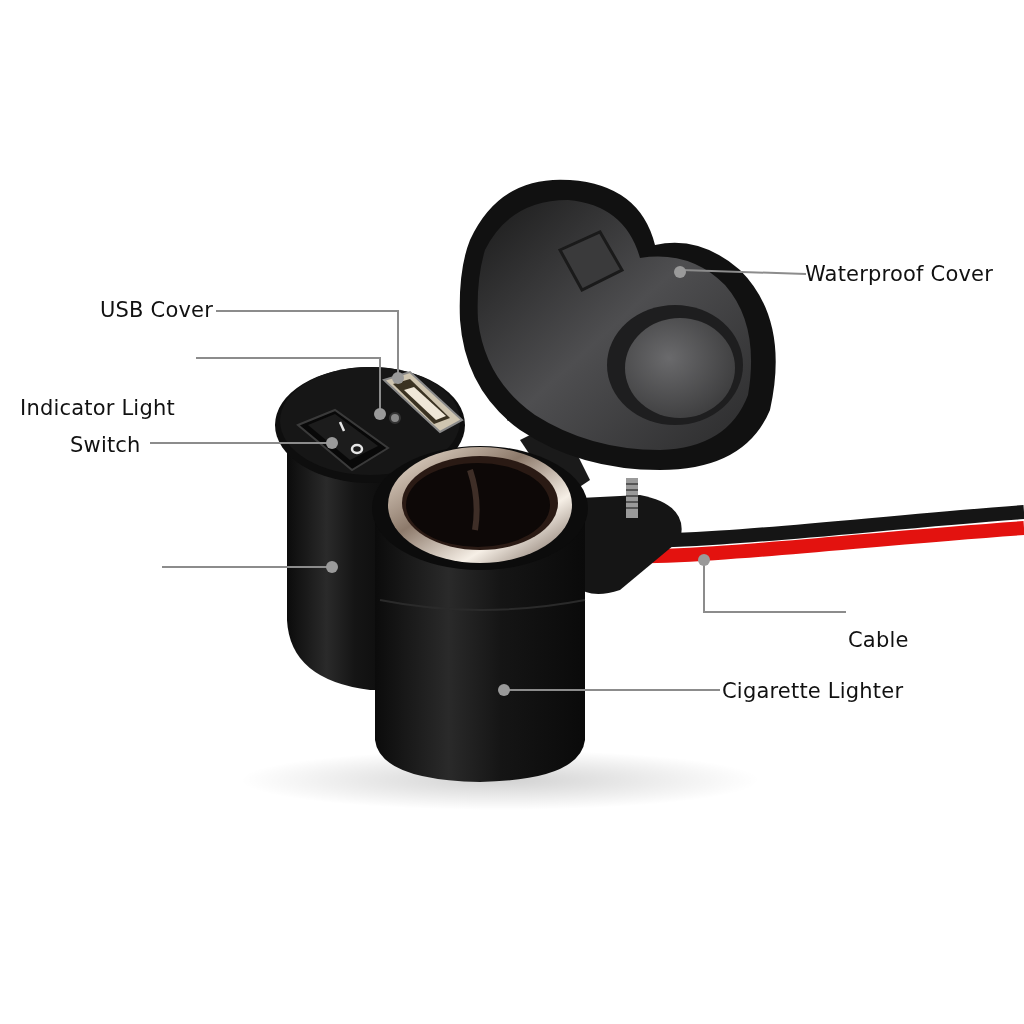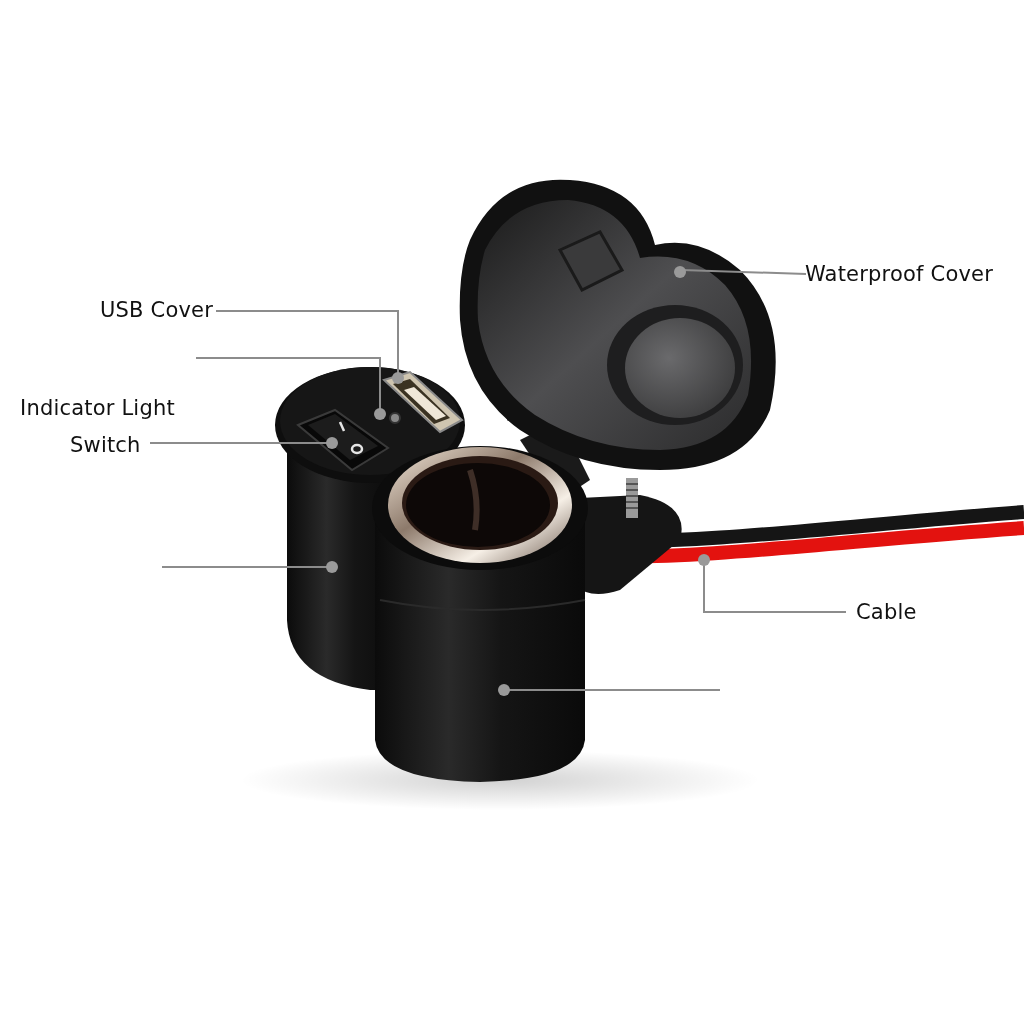--- a/index.html
+++ b/index.html
@@ -118,15 +118,16 @@
       <circle cx="704" cy="560" r="6"></circle>
       <circle cx="504" cy="690" r="6"></circle>
       <circle cx="332" cy="567" r="6"></circle>
     </g>
   </svg>
 
   <div class="label" style="left:100px; top:300px;">USB Cover</div>
   <div class="label" style="left:20px; top:350px;margin-top:48px;">Indicator Light</div>
   <div class="label" style="left:70px; top:435px;text-align:right;">Switch</div>
   <div class="label" style="left:805px; top:264px;">Waterproof Cover</div>
-  <div class="label" style="left:848px; top:602px;margin-left:8px;">Cable</div>
+  <div class="label" style="left:848px; top:630px;">Cable</div>
+  <div class="label" style="left:722px; top:681px;">Cigarette Lighter</div>
 
 </div>
 
 </body></html>

